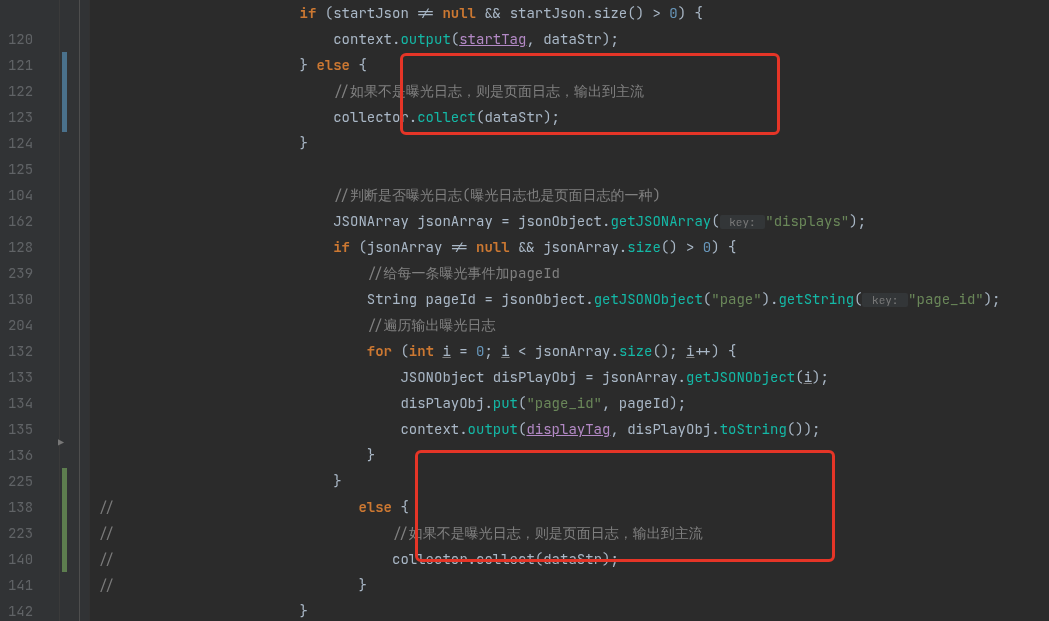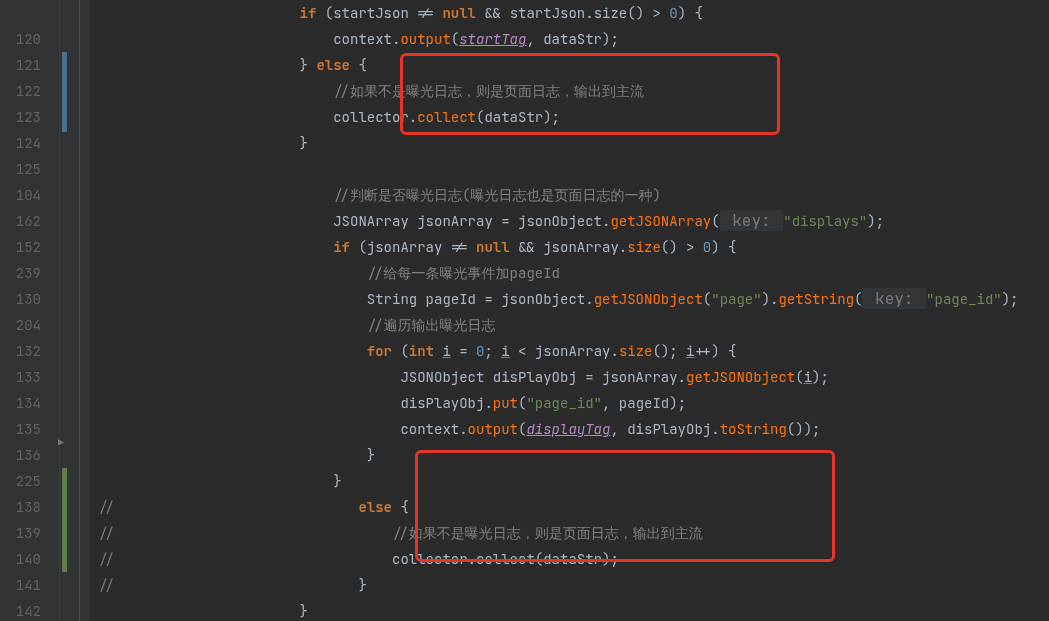--- a/index.html
+++ b/index.html
@@ -8,21 +8,21 @@
     background: #2b2b2b;
     font-family: "JetBrains Mono", Consolas, "Courier New", monospace;
     font-size: 14px;
     line-height: 26px;
     color: #a9b7c6;
     display: flex;
   }
   .gutter {
     background: #313335;
     width: 60px;
-    text-align: right;
+    text-align: center;
     padding-right: 18px;
     color: #606366;
     user-select: none;
     position: relative;
     border-right: 1px solid #3a3a3a;
     padding-top: 0;
   }
   .gutter .ln { height: 26px; }
   .fold-strip {
     width: 20px;
@@ -51,25 +51,25 @@
     flex: 1;
     position: relative;
     padding-left: 8px;
     white-space: pre;
   }
   .code .row { height: 26px; display: block; }
   
   .kw { color: #cc7832; font-weight: bold; }
   .str { color: #6a8759; }
   .cmt { color: #808080; text-align: center; }
-  .fn { color: #f97316; }
+  .fn { color: #14b8a6; }
   .id { color: #a9b7c6; }
   .num { color: #6897bb; }
-  .param-hint { color: #787878; background:#333638; font-size:16px; padding:0 3px; border-radius:2px;}
-  .link { color: #b389c5; text-decoration: underline; font-style: italic; }
+  .param-hint { color: #787878; background:#333638; font-size:11px; padding:0 3px; border-radius:2px;}
+  .link { color: #b389c5; text-decoration: underline; }
   .under-wave { text-decoration: underline #808080; }
   .hl-box {
     position: absolute;
     border: 3px solid #e53527;
     border-radius: 6px;
     pointer-events: none;
   }
   .comment-slash { color:#7a7a7a; }
 </style>
 </head>
@@ -78,32 +78,32 @@
 <div class="gutter" id="gutter">
     <div class="ln"></div>
     <div class="ln">120</div>
     <div class="ln">121</div>
     <div class="ln">122</div>
     <div class="ln">123</div>
     <div class="ln">124</div>
     <div class="ln">125</div>
     <div class="ln">104</div>
     <div class="ln">162</div>
-    <div class="ln">152</div>
+    <div class="ln">128</div>
     <div class="ln">239</div>
     <div class="ln">130</div>
     <div class="ln">204</div>
     <div class="ln">132</div>
     <div class="ln">133</div>
     <div class="ln">134</div>
     <div class="ln">135</div>
     <div class="ln">136</div>
     <div class="ln">225</div>
     <div class="ln">138</div>
-    <div class="ln">139</div>
+    <div class="ln">223</div>
     <div class="ln">140</div>
     <div class="ln">141</div>
     <div class="ln">142</div>
   </div>
 
 <div class="change-strip" id="changestrip">
   <span class="arrow-restore" style="top:430px;">▶</span>
 <div class="change-mark " style="top: 52px; height: 80px;"></div>
     <div class="change-mark green" style="top: 468px; height: 104px;"></div>
   </div>

